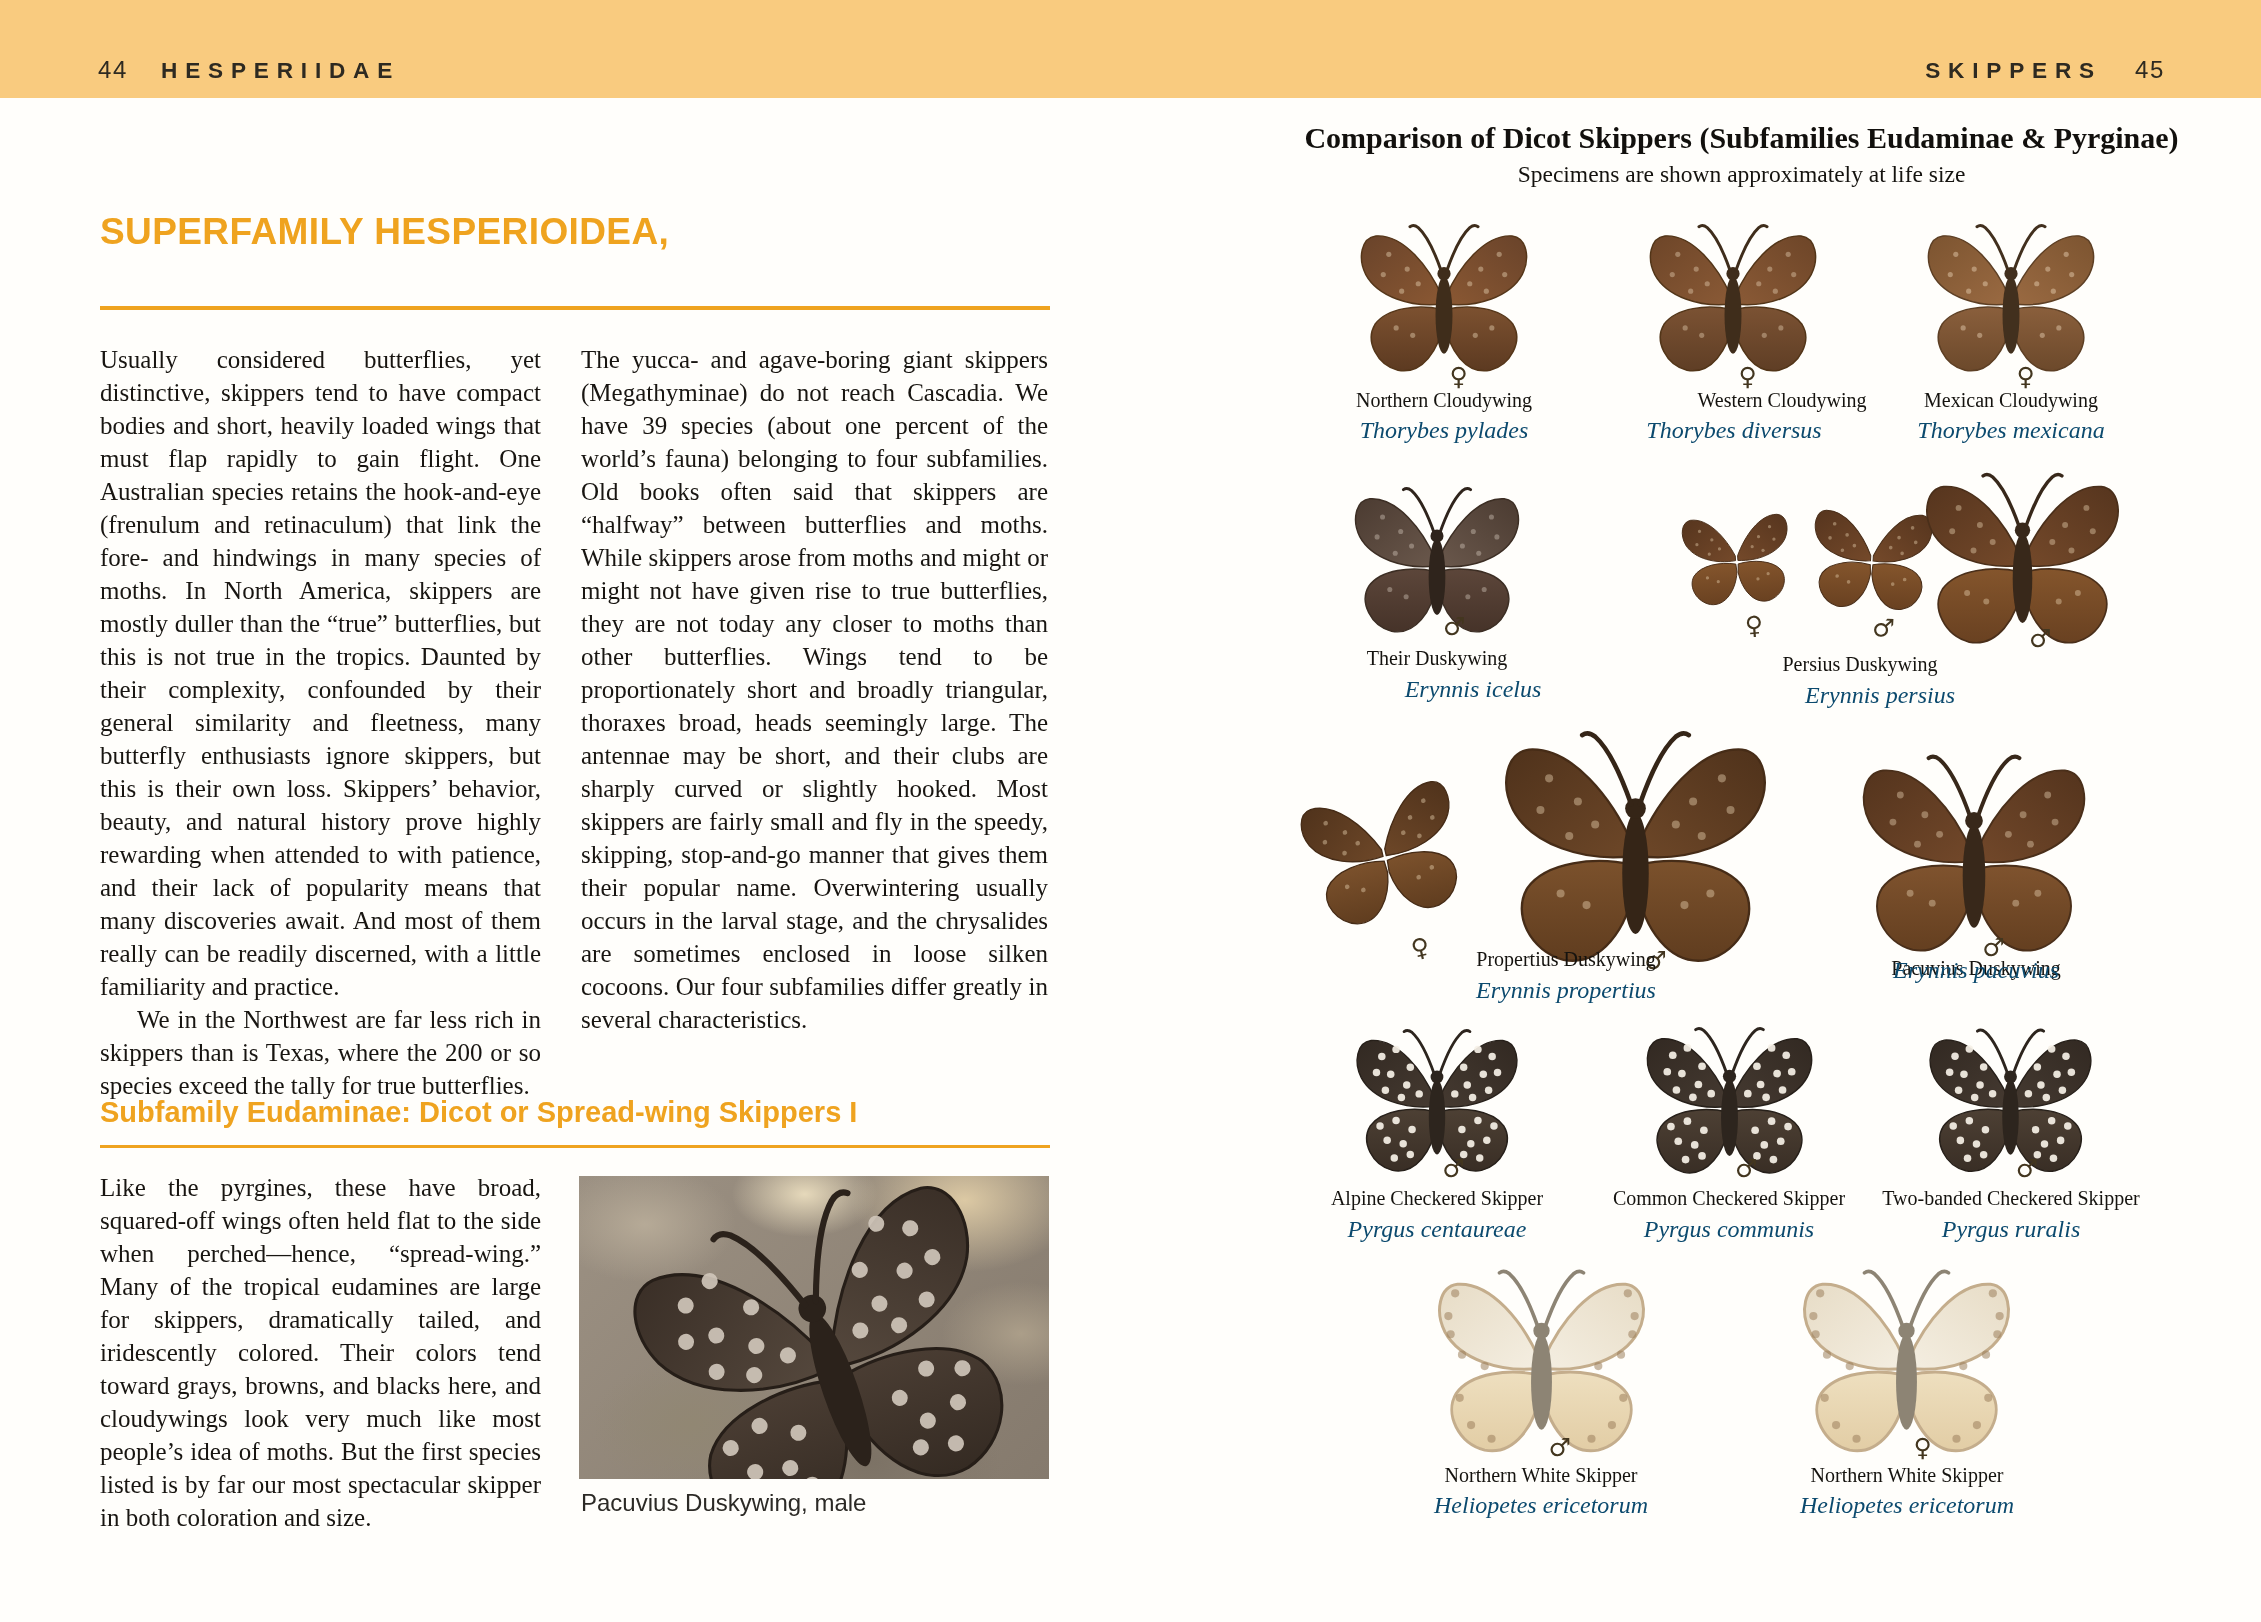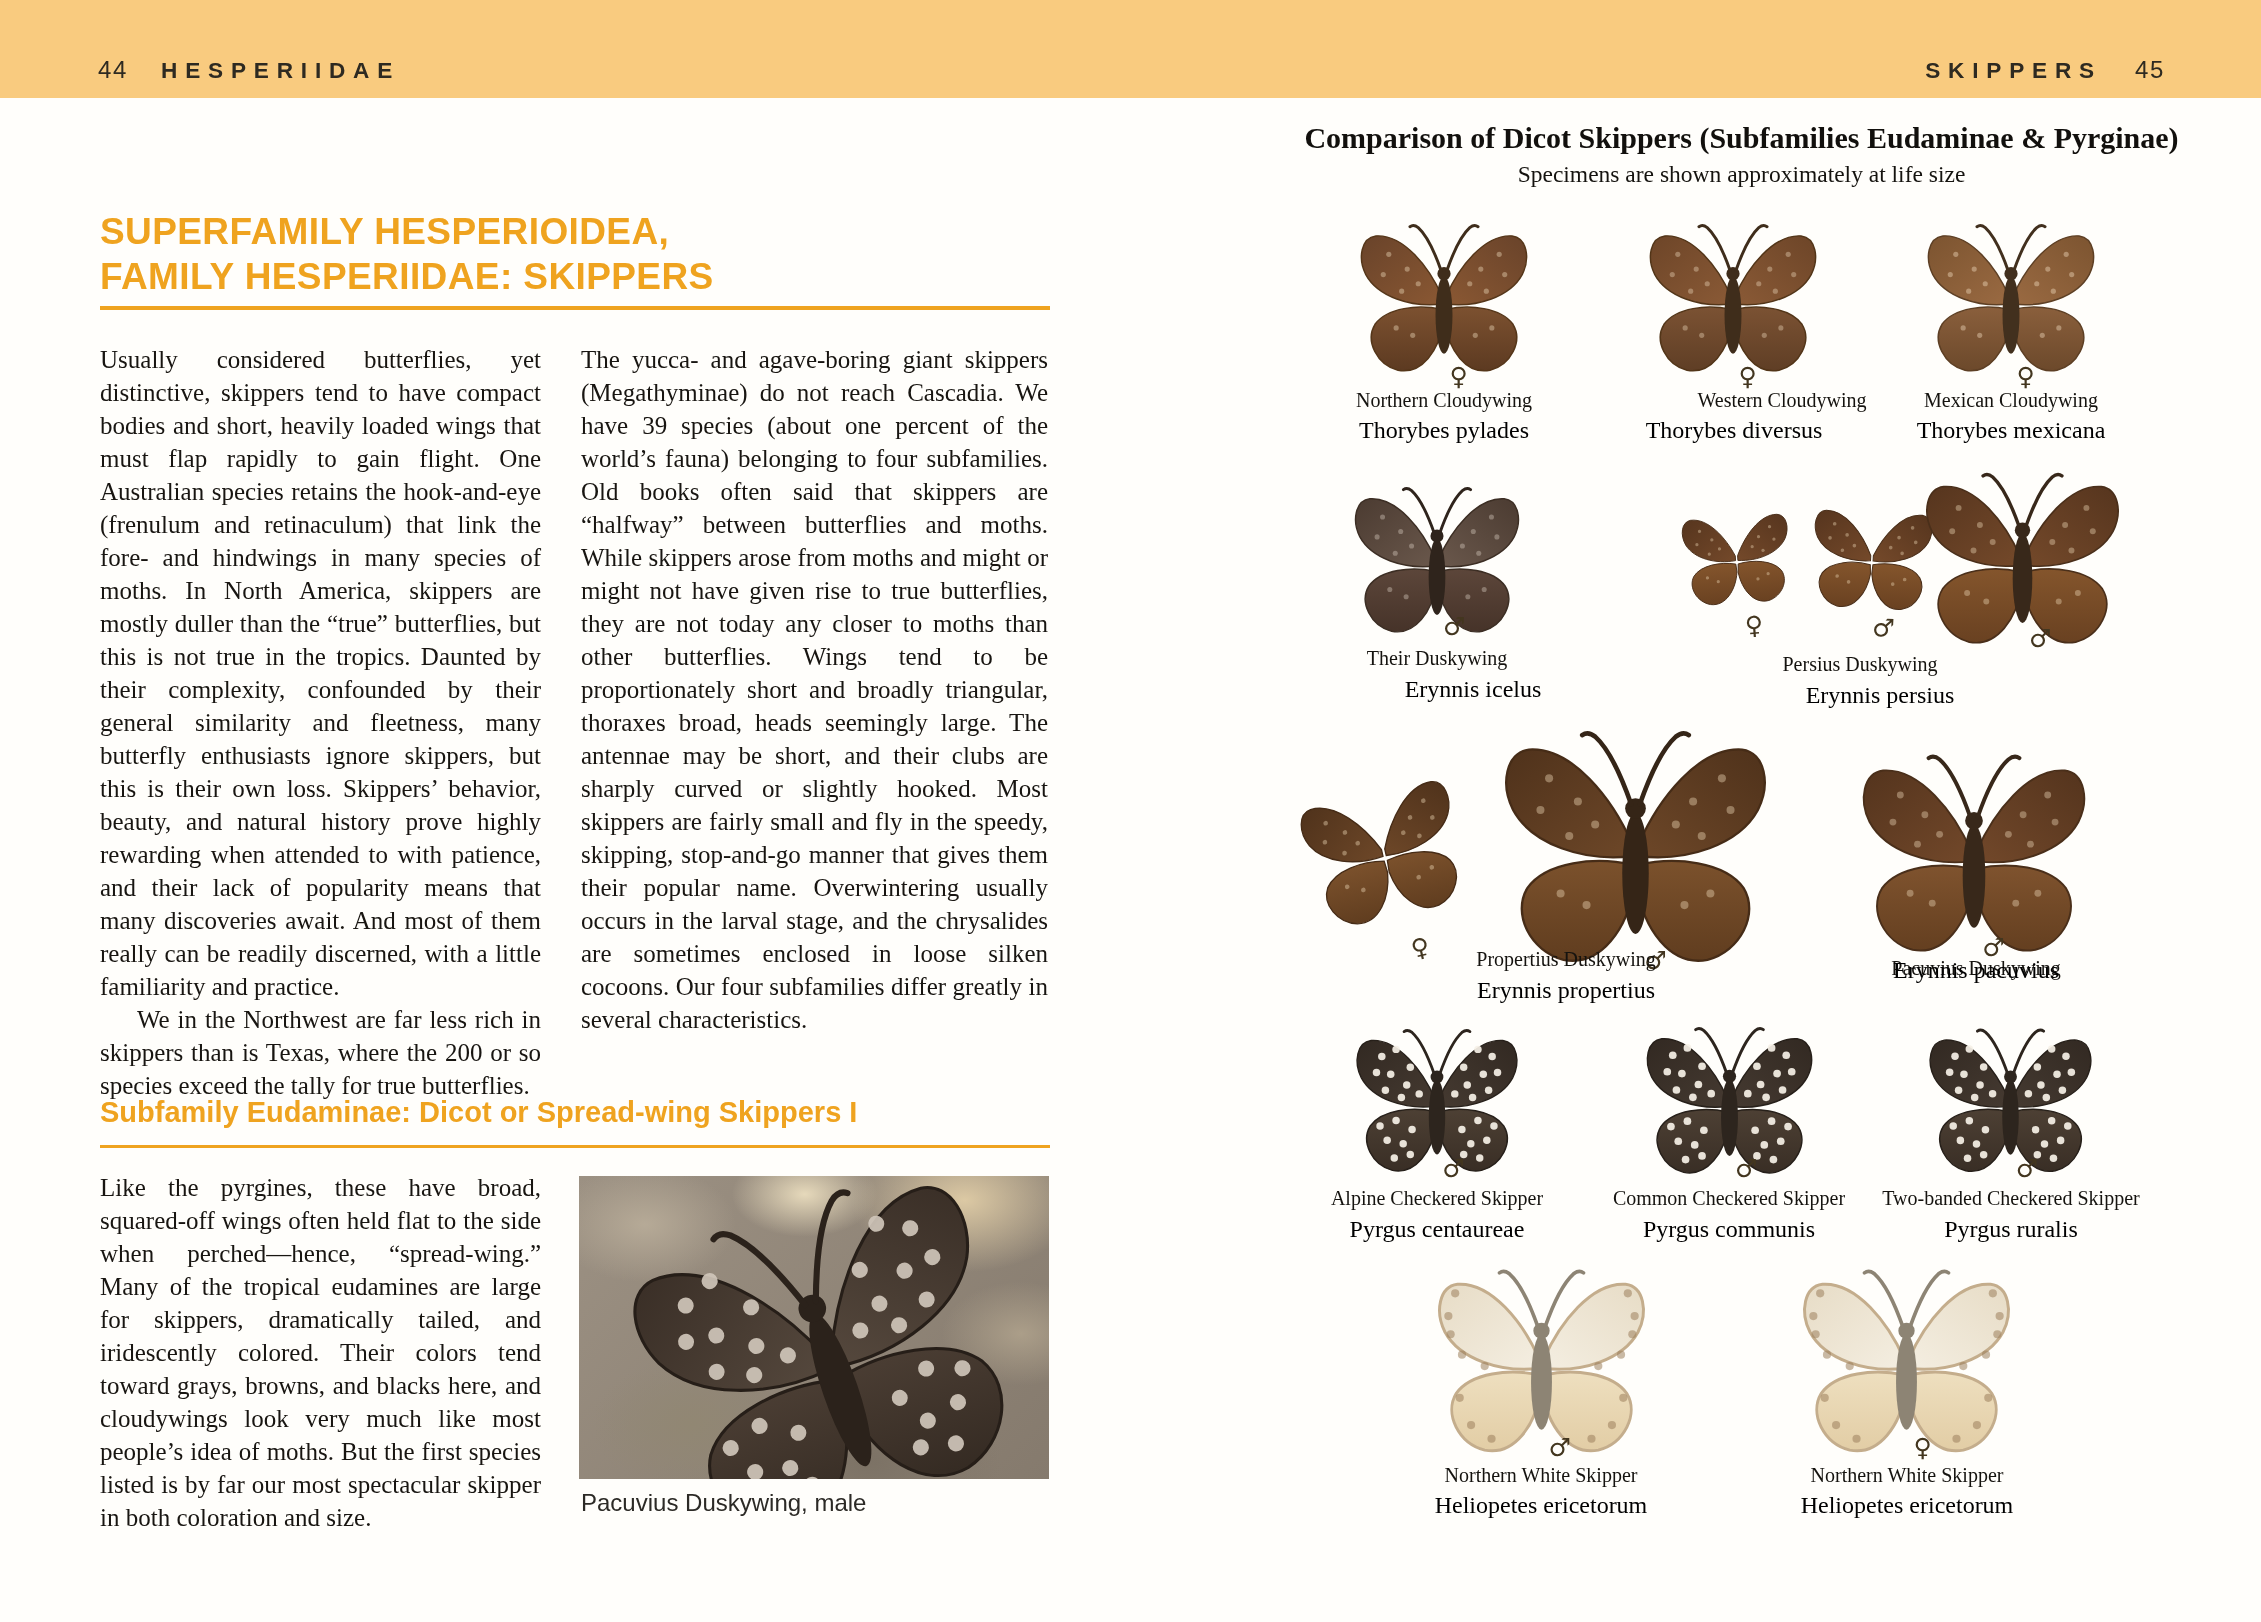--- a/index.html
+++ b/index.html
@@ -46,43 +46,42 @@
   #plate-title { position:absolute; left:1272px; top:121px; width:939px; text-align:center;
                  font-size:30px; font-weight:bold; color:#12100d; }
   #plate-subtitle { position:absolute; left:1272px; top:161px; width:939px; text-align:center;
                     font-size:23.5px; color:#15130f; }
   #plate-rows { position:absolute; left:1270px; top:113px; width:943px; height:1496px; }
   .specimen { position:absolute; }
   .specimen svg { width:100%; height:100%; display:block; }
   .sex { position:absolute; left:53%; bottom:2%; font-family:"DejaVu Sans", sans-serif;
          font-size:25px; color:#43361f; }
   .common-name { position:absolute; transform:translateX(-50%); font-size:20px; color:#15130f; white-space:nowrap; }
-  .species-name { position:absolute; transform:translateX(-50%); font-size:24px; 
-                  color:#000000; white-space:nowrap; }
+  .species-name { position:absolute; transform:translateX(-50%); font-size:24px; font-style:italic;
+                  color:#0c4a6e; white-space:nowrap; }
 </style>
 </head>
 <body>
 
 <div id="canvas">
 
   <header id="band">
     <div class="band-left">
       <span class="folio">44</span>
       <span class="runhead">HESPERIIDAE</span>
     </div>
     <div class="band-right">
       <span class="runhead">SKIPPERS</span>
       <span class="folio">45</span>
     </div>
   </header>
 
   <section>
     <h1 id="chapter-title">
       <span style="display:block">SUPERFAMILY HESPERIOIDEA,</span>
-      <span style="display:block">FAMILY HESPERIIDAE: SKIPPERS</span>
     </h1>
     <div class="rule" id="title-rule"></div>
 
     <div id="col1" class="bodycol">
       <p class="para">Usually considered butterflies, yet distinctive, skippers tend to have compact bodies and short, heavily loaded wings that must flap rapidly to gain flight. One Australian species retains the hook-and-eye (frenulum and retinaculum) that link the fore- and hindwings in many species of moths. In North America, skippers are mostly duller than the “true” butterflies, but this is not true in the tropics. Daunted by their complexity, confounded by their general similarity and fleetness, many butterfly enthusiasts ignore skippers, but this is their own loss. Skippers’ behavior, beauty, and natural history prove highly rewarding when attended to with patience, and their lack of popularity means that many discoveries await. And most of them really can be readily discerned, with a little familiarity and practice.</p>
       <p class="para indent">We in the Northwest are far less rich in skippers than is Texas, where the 200 or so species exceed the tally for true butterflies.</p>
     </div>
     <div id="col2" class="bodycol">
       <p class="para">The yucca- and agave-boring giant skippers (Megathyminae) do not reach Cascadia. We have 39 species (about one percent of the world’s fauna) belonging to four subfamilies. Old books often said that skippers are “halfway” between butterflies and moths. While skippers arose from moths and might or might not have given rise to true butterflies, they are not today any closer to moths than other butterflies. Wings tend to be proportionately short and broadly triangular, thoraxes broad, heads seemingly large. The antennae may be short, and their clubs are sharply curved or slightly hooked. Most skippers are fairly small and fly in the speedy, skipping, stop-and-go manner that gives them their popular name. Overwintering usually occurs in the larval stage, and the chrysalides are sometimes enclosed in loose silken cocoons. Our four subfamilies differ greatly in several characteristics.</p>
     </div>

